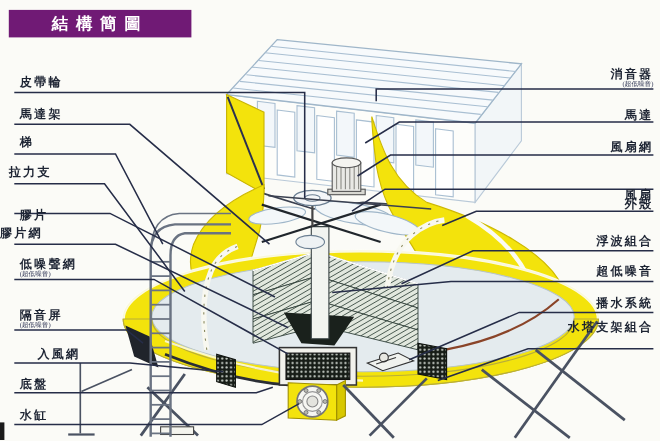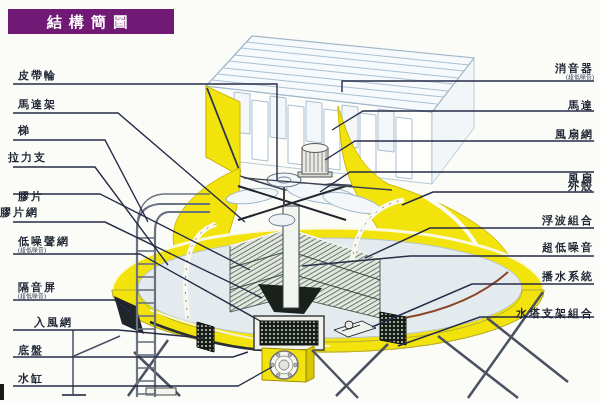--- a/index.html
+++ b/index.html
@@ -240,15 +240,15 @@
   <div class="lbl" style="left:18px;top:372px"><span>水缸</span></div>
 
   <div class="lbl right" style="top:62px"><span>消音器</span><span class="sub">(超低噪音)</span></div>
   <div class="lbl right" style="top:99px"><span>馬達</span></div>
   <div class="lbl right" style="top:128px"><span>風扇網</span></div>
   <div class="lbl right" style="top:172px"><span>風扇</span></div>
   <div class="lbl right" style="top:180px"><span>外殼</span></div>
   <div class="lbl right" style="top:214px"><span>浮波組合</span></div>
   <div class="lbl right" style="top:241px"><span>超低噪音</span></div>
   <div class="lbl right" style="top:270px"><span>播水系統</span></div>
-  <div class="lbl right" style="top:307px"><span>水塔支架組合</span></div>
+  <div class="lbl right" style="top:292px"><span>水塔支架組合</span></div>
 
 </div>
 
 </body></html>

